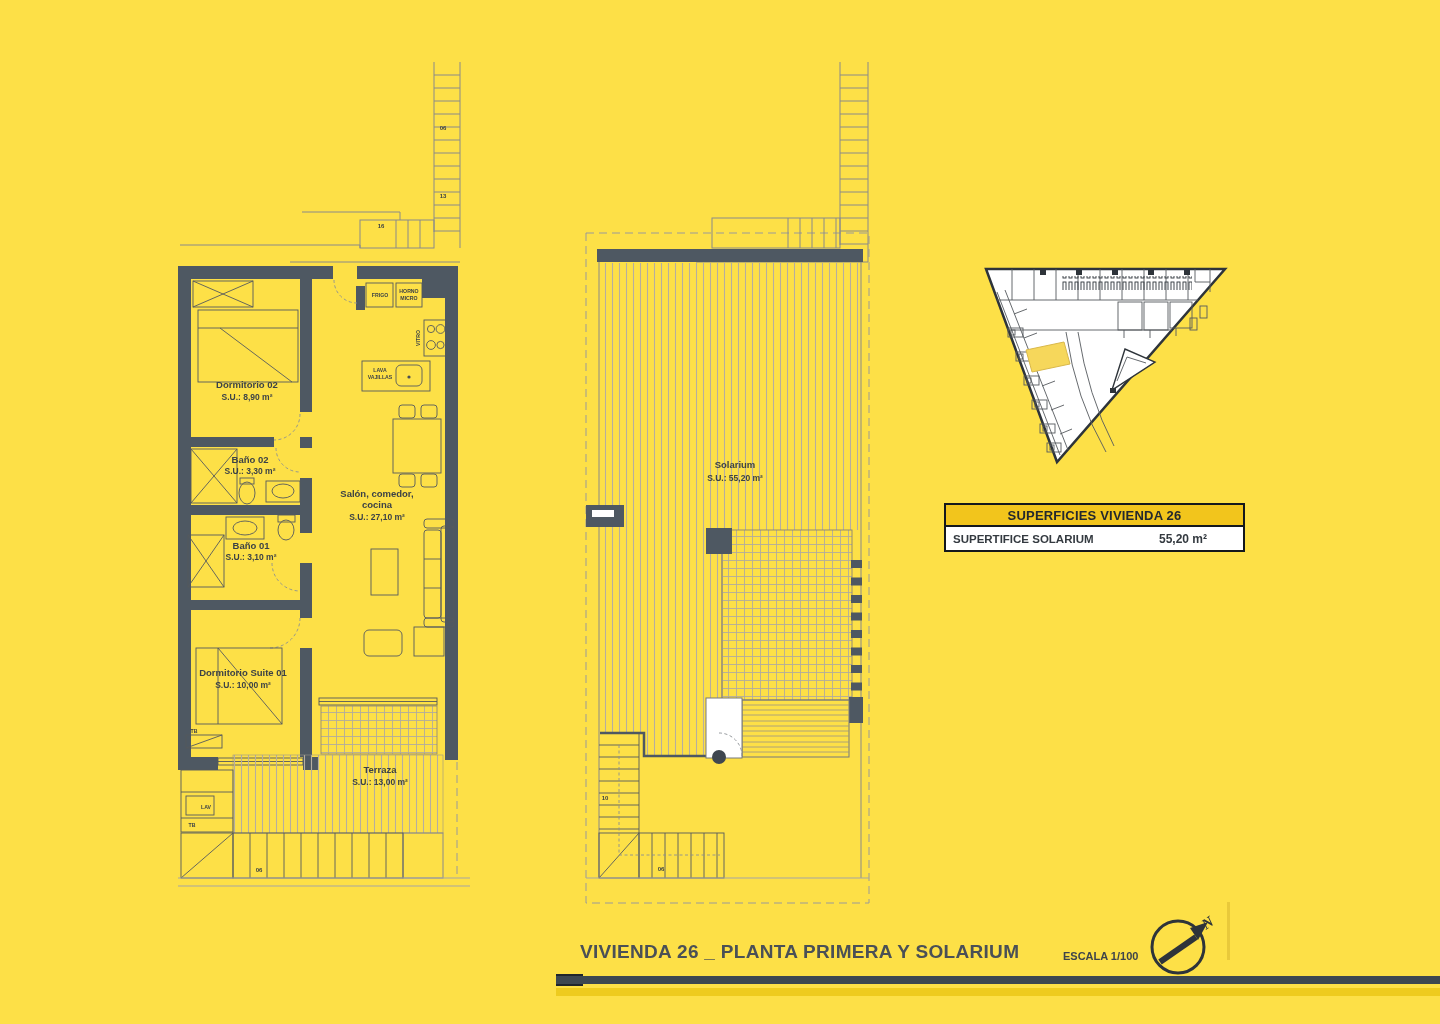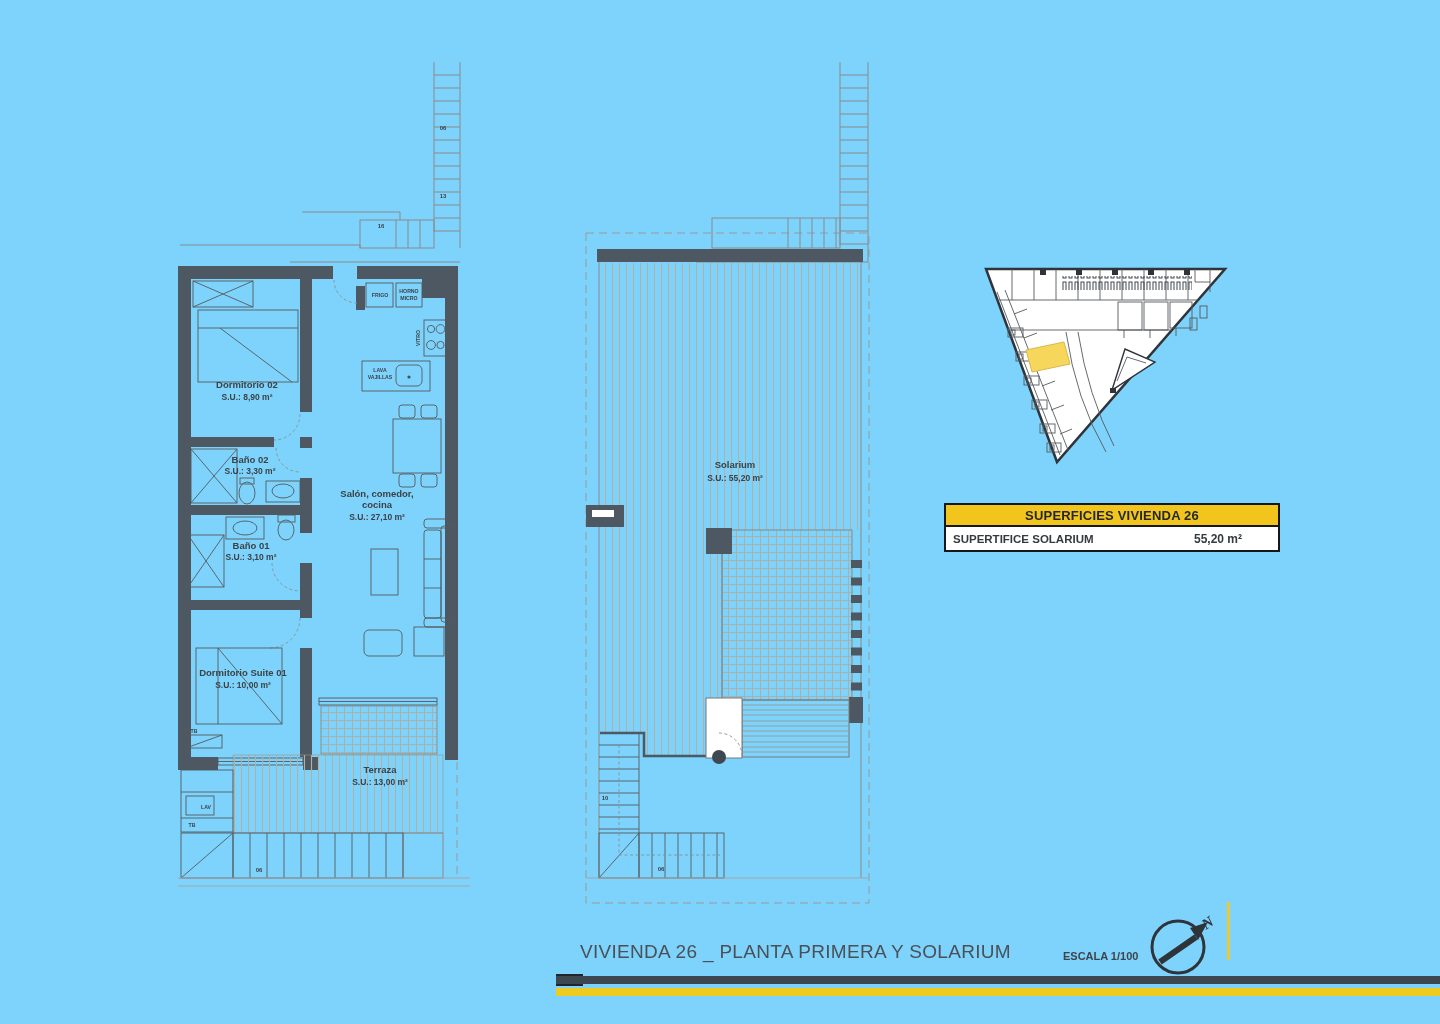--- a/index.html
+++ b/index.html
@@ -1,38 +1,38 @@
 <!DOCTYPE html>
 <html><head>
 <meta charset="utf-8">
 <style>
   html,body{margin:0;padding:0;background:#e8e8e8;}
-  .canvas{position:relative;width:1440px;height:1024px;background:#7dd3fc;overflow:hidden;
+  .canvas{position:relative;width:1440px;height:1024px;background:#fde047;overflow:hidden;
           font-family:"Liberation Sans",sans-serif;}
   svg{position:absolute;left:0;top:0;}
   .lbl{font-family:"Liberation Sans",sans-serif;font-weight:bold;fill:#3c4246;text-anchor:middle;}
   .s10{font-size:9.5px;}
   .s8{font-size:8.5px;}
   .s6{font-size:6px;}
   .s5{font-size:5.2px;}
   .thin{stroke:#55595e;stroke-width:0.9;fill:none;}
   .thing{stroke:#8a8a8a;stroke-width:1;fill:none;}
   .dash{stroke:#8a8f93;stroke-width:0.9;fill:none;stroke-dasharray:3,2.5;}
   .prop{stroke:#9a9a9a;stroke-width:1;fill:none;stroke-dasharray:8,5;}
   .wall{fill:#4e5862;}
-  .areas-table{position:absolute;left:944px;top:503px;width:336px;border:2px solid #14181c;
+  .areas-table{position:absolute;left:944px;top:503px;width:301px;border:2px solid #14181c;
                background:#fff;box-sizing:border-box;}
   .at-header{background:#f2c51c;text-align:center;font-weight:bold;font-size:13px;
              padding:3px 0 2px 0;border-bottom:2px solid #14181c;color:#23282e;letter-spacing:.2px;}
   .at-row{display:flex;align-items:center;height:23px;border-bottom:2px solid #14181c;
           font-weight:bold;font-size:11.5px;color:#343a40;}
   .at-row:last-child{border-bottom:none;gap:12px;}
   .at-label{padding-left:7px;flex:1;white-space:nowrap;}
   .at-value{width:84px;text-align:left;font-size:12px;}
-  .footer-title{position:absolute;left:580px;top:941px;font-size:19px;font-weight:normal;
+  .footer-title{position:absolute;left:580px;top:941px;font-size:19px;font-weight:bold;
                 color:#4a5056;letter-spacing:.3px;white-space:nowrap;text-align:right;}
   .footer-scale{position:absolute;left:1063px;top:950px;font-size:11px;font-weight:bold;color:#3f444a;}
   .bar-black{position:absolute;left:556px;top:974px;width:27px;height:12px;background:#20262c;}
   .bar-dark{position:absolute;left:556px;top:976px;width:884px;height:8px;background:#3d4750;}
   .bar-yellow{position:absolute;left:556px;top:988px;width:884px;height:8px;background:#eecb1e;}
   .yline{position:absolute;left:1227px;top:902px;width:3px;height:58px;background:#e9c93a;}
 </style>
 </head>
 <body>
 

